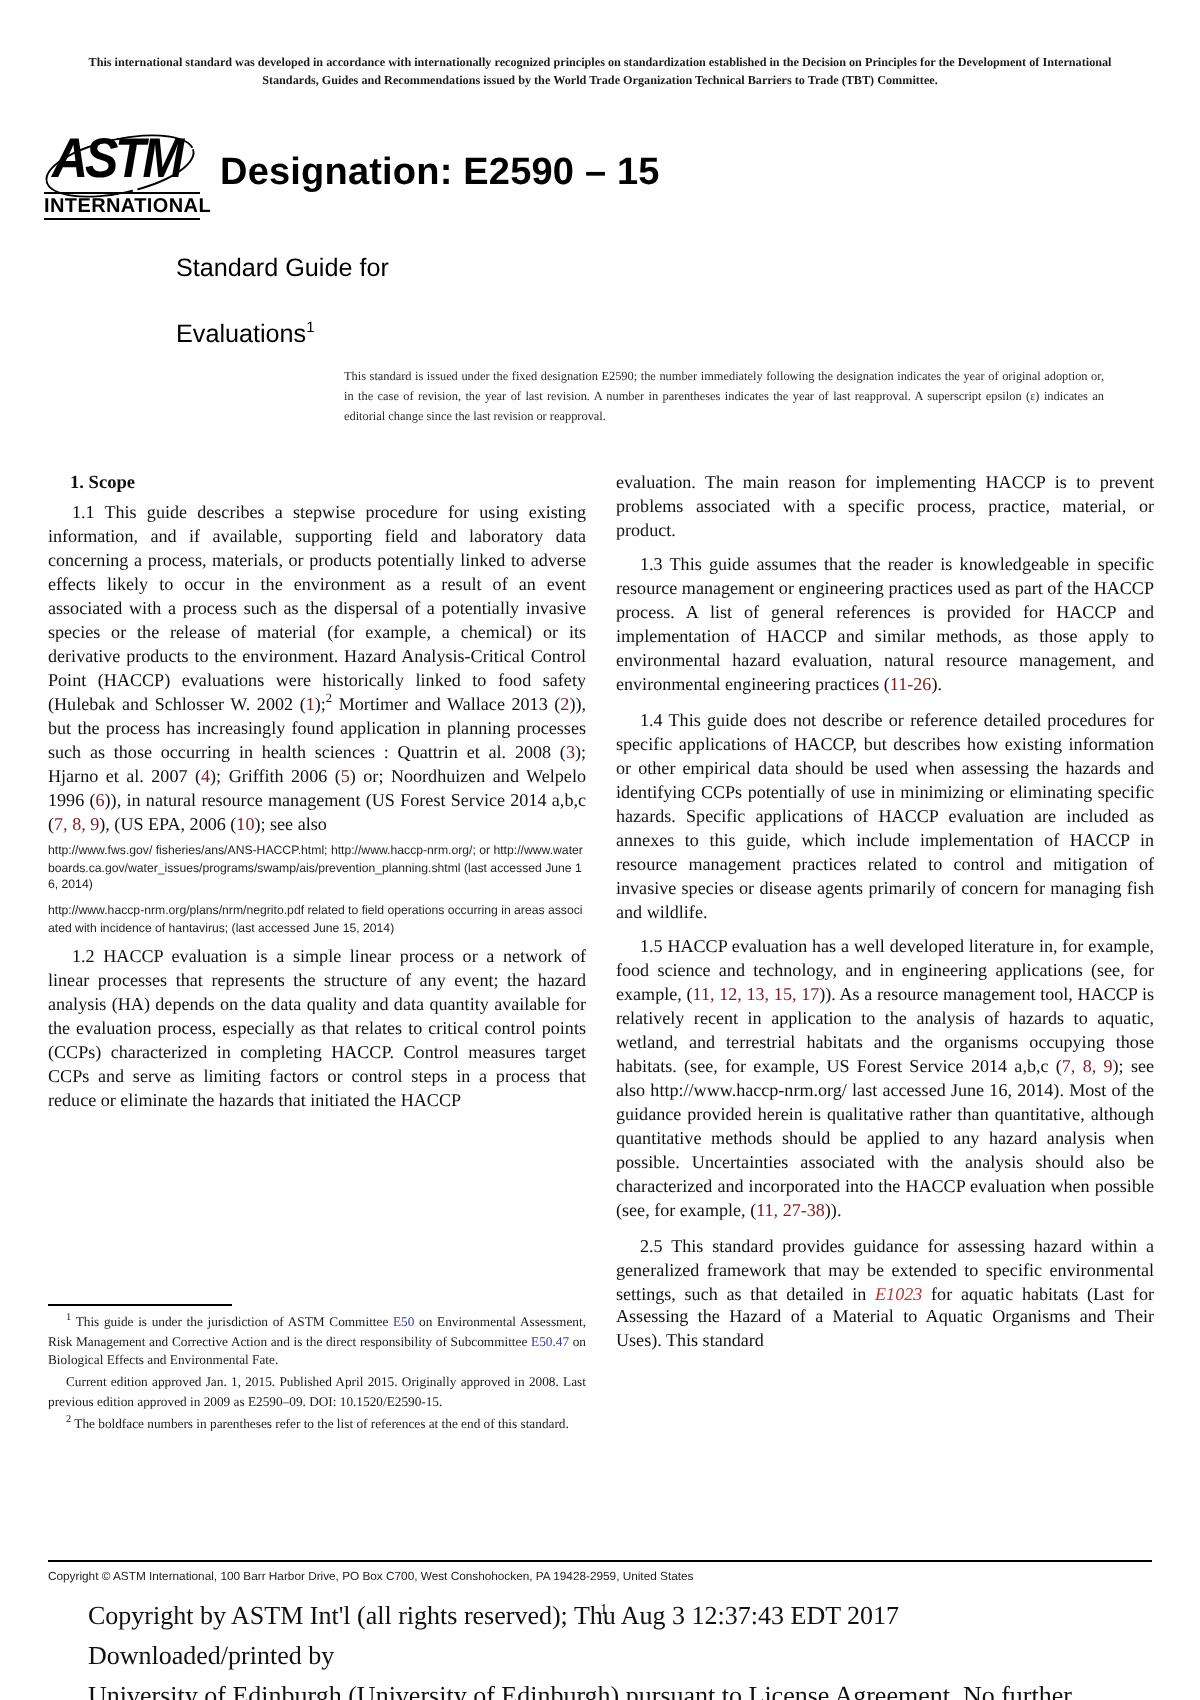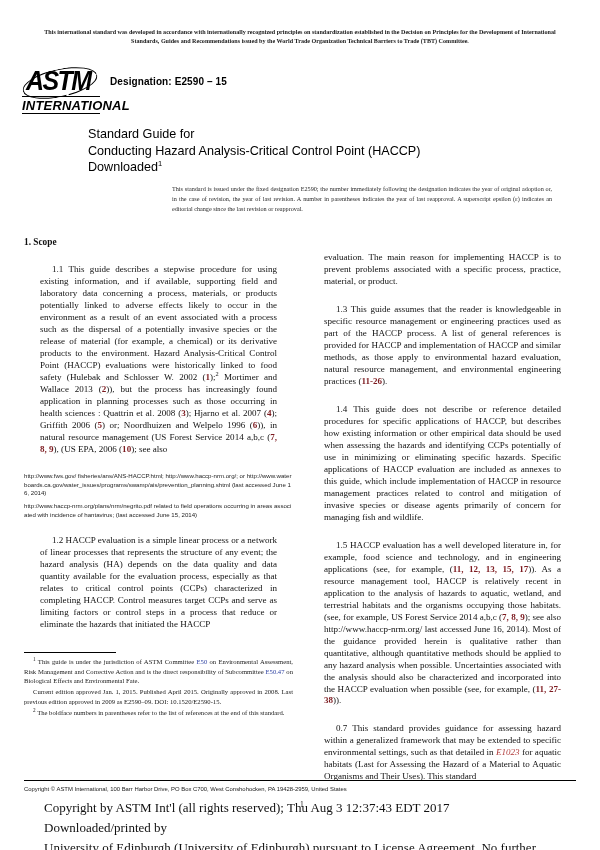--- a/index.html
+++ b/index.html
@@ -84,35 +84,34 @@
     border-radius: 50%;
     transform: rotate(-12deg);
     clip-path: polygon(58% 48%, 100% 48%, 100% 100%, 58% 100%);
   }
   .logo-international {
     position: absolute;
     left: 0px;
     top: 30px;
     width: 78px;
     font-family: "Liberation Sans", sans-serif;
-    font-size: 13px;
-    font-weight: bold;
-    font-style: italic;
+    font-size: 10px;
+    font-weight: bold;
     letter-spacing: 0.2px;
     text-align: center;
     border-top: 1.3px solid #000;
     border-bottom: 1.3px solid #000;
     padding: 0.5px 0 0.5px 0;
   }
   .designation {
     position: absolute;
     left: 110px;
     top: 76px;
     font-family: "Liberation Sans", sans-serif;
-    font-size: 10px;
+    font-size: 19px;
     font-weight: bold;
     letter-spacing: 0.1px;
     color: #000;
   }
 
   
   .title-block {
     position: absolute;
     left: 88px;
     top: 126px;
@@ -152,45 +151,45 @@
     line-height: 1.325;
     text-align: justify;
     color: #111;
   }
   .col-left { left: 24px; }
   .col-right { left: 308px; }
 
   .sec-head {
     font-weight: bold;
     font-size: 9.3px;
-    margin: 0 0 3px 0;
+    margin: 0 0 3px 11px;
     text-align: left;
   }
   .para {
-    margin: 16px;
+    margin: 0;
     text-indent: 12px;
     text-align: justify;
     -webkit-hyphens: auto;
     hyphens: auto;
   }
   .para + .para { margin-top: 5.5px; }
   .para.no-indent { text-indent: 0; }
 
   .urlnote {
     font-family: "Liberation Sans", sans-serif;
     font-size: 6.1px;
     line-height: 1.42;
     text-align: left;
     margin: 3px 0 4px 0;
     text-indent: 0;
     word-break: break-all;
     color: #1d1d1d;
   }
 
-  .ref { color: #7c1a1f; font-weight: bold; }
+  .ref { color: #7c1a1f; font-weight: normal; }
   .link-blue { color: #2b3fa0; }
   .link-red { color: #b03a3a; font-style: italic; }
   sup.fn { font-size: 6.3px; vertical-align: super; line-height: 0; }
 
   
   .footnotes {
     position: absolute;
     left: 24px;
     top: 652px;
     width: 269px;
@@ -263,22 +262,22 @@
       <div class="logo-swoosh"></div>
       <div class="logo-swoosh2"></div>
     </div>
     <div class="logo-international">INTERNATIONAL</div>
   </div>
 
   <div class="designation">Designation: E2590 – 15</div>
 
   <div class="title-block">
     <span>Standard Guide for</span><br>
-    <span>Conducting Hazard Analysis-Critical Control Point (HACCP)</span><br>
-    <span>Downloaded</span><sup>1</sup>
+    <br>
+    <span>Evaluations</span><sup>1</sup>
   </div>
 
   <div class="fixed-note">This standard is issued under the fixed designation E2590; the number immediately following the designation indicates the year of original adoption or, in the case of revision, the year of last revision. A number in parentheses indicates the year of last reapproval. A superscript epsilon (ε) indicates an editorial change since the last revision or reapproval.</div>
 
   <div class="col col-left">
     <div class="sec-head">1. Scope</div>
 
     <p class="para"><span>1.1 This guide describes a stepwise procedure for using existing information, and if available, supporting field and laboratory data concerning a process, materials, or products potentially linked to adverse effects likely to occur in the environment as a result of an event associated with a process such as the dispersal of a potentially invasive species or the release of material (for example, a chemical) or its derivative products to the environment. Hazard Analysis-Critical Control Point (HACCP) evaluations were historically linked to food safety (Hulebak and Schlosser W. 2002 (</span><span class="ref">1</span><span>);</span><sup class="fn">2</sup><span> Mortimer and Wallace 2013 (</span><span class="ref">2</span><span>)), but the process has increasingly found application in planning processes such as those occurring in health sciences : Quattrin et al. 2008 (</span><span class="ref">3</span><span>); Hjarno et al. 2007 (</span><span class="ref">4</span><span>); Griffith 2006 (</span><span class="ref">5</span><span>) or; Noordhuizen and Welpelo 1996 (</span><span class="ref">6</span><span>)), in natural resource management (US Forest Service 2014 a,b,c (</span><span class="ref">7, 8, 9</span><span>), (US EPA, 2006 (</span><span class="ref">10</span><span>); see also</span></p>
 
     <p class="urlnote">http://www.fws.gov/ fisheries/ans/ANS-HACCP.html; http://www.haccp-nrm.org/; or http://www.waterboards.ca.gov/water_issues/programs/swamp/ais/prevention_planning.shtml (last accessed June 16, 2014)</p>
@@ -291,21 +290,21 @@
 
   <div class="col col-right">
     <p class="para no-indent">evaluation. The main reason for implementing HACCP is to prevent problems associated with a specific process, practice, material, or product.</p>
 
     <p class="para"><span>1.3 This guide assumes that the reader is knowledgeable in specific resource management or engineering practices used as part of the HACCP process. A list of general references is provided for HACCP and implementation of HACCP and similar methods, as those apply to environmental hazard evaluation, natural resource management, and environmental engineering practices (</span><span class="ref">11-26</span><span>).</span></p>
 
     <p class="para">1.4 This guide does not describe or reference detailed procedures for specific applications of HACCP, but describes how existing information or other empirical data should be used when assessing the hazards and identifying CCPs potentially of use in minimizing or eliminating specific hazards. Specific applications of HACCP evaluation are included as annexes to this guide, which include implementation of HACCP in resource management practices related to control and mitigation of invasive species or disease agents primarily of concern for managing fish and wildlife.</p>
 
     <p class="para"><span>1.5 HACCP evaluation has a well developed literature in, for example, food science and technology, and in engineering applications (see, for example, (</span><span class="ref">11, 12, 13, 15, 17</span><span>)). As a resource management tool, HACCP is relatively recent in application to the analysis of hazards to aquatic, wetland, and terrestrial habitats and the organisms occupying those habitats. (see, for example, US Forest Service 2014 a,b,c (</span><span class="ref">7, 8, 9</span><span>); see also http://www.haccp-nrm.org/ last accessed June 16, 2014). Most of the guidance provided herein is qualitative rather than quantitative, although quantitative methods should be applied to any hazard analysis when possible. Uncertainties associated with the analysis should also be characterized and incorporated into the HACCP evaluation when possible (see, for example, (</span><span class="ref">11, 27-38</span><span>)).</span></p>
 
-    <p class="para"><span>0.7 This standard provides guidance for assessing hazard within a generalized framework that may be extended to specific environmental settings, such as that detailed in </span><span class="link-red">E1023</span><span> for aquatic habitats (Last for Assessing the Hazard of a Material to Aquatic Organisms and Their Uses). This standard</span></p>
+    <p class="para"><span>2.5 This standard provides guidance for assessing hazard within a generalized framework that may be extended to specific environmental settings, such as that detailed in </span><span class="link-red">E1023</span><span> for aquatic habitats (Last for Assessing the Hazard of a Material to Aquatic Organisms and Their Uses). This standard</span></p>
   </div>
 
   <div class="footnotes">
     <div class="footnote-rule"></div>
     <p><sup>1</sup> <span>This guide is under the jurisdiction of ASTM Committee </span><span class="link-blue">E50</span><span> on Environmental Assessment, Risk Management and Corrective Action and is the direct responsibility of Subcommittee </span><span class="link-blue">E50.47</span><span> on Biological Effects and Environmental Fate.</span></p>
     <p>Current edition approved Jan. 1, 2015. Published April 2015. Originally approved in 2008. Last previous edition approved in 2009 as E2590–09. DOI: 10.1520/E2590-15.</p>
     <p><sup>2</sup> <span>The boldface numbers in parentheses refer to the list of references at the end of this standard.</span></p>
   </div>
 
   <div class="footer-rule"></div>

